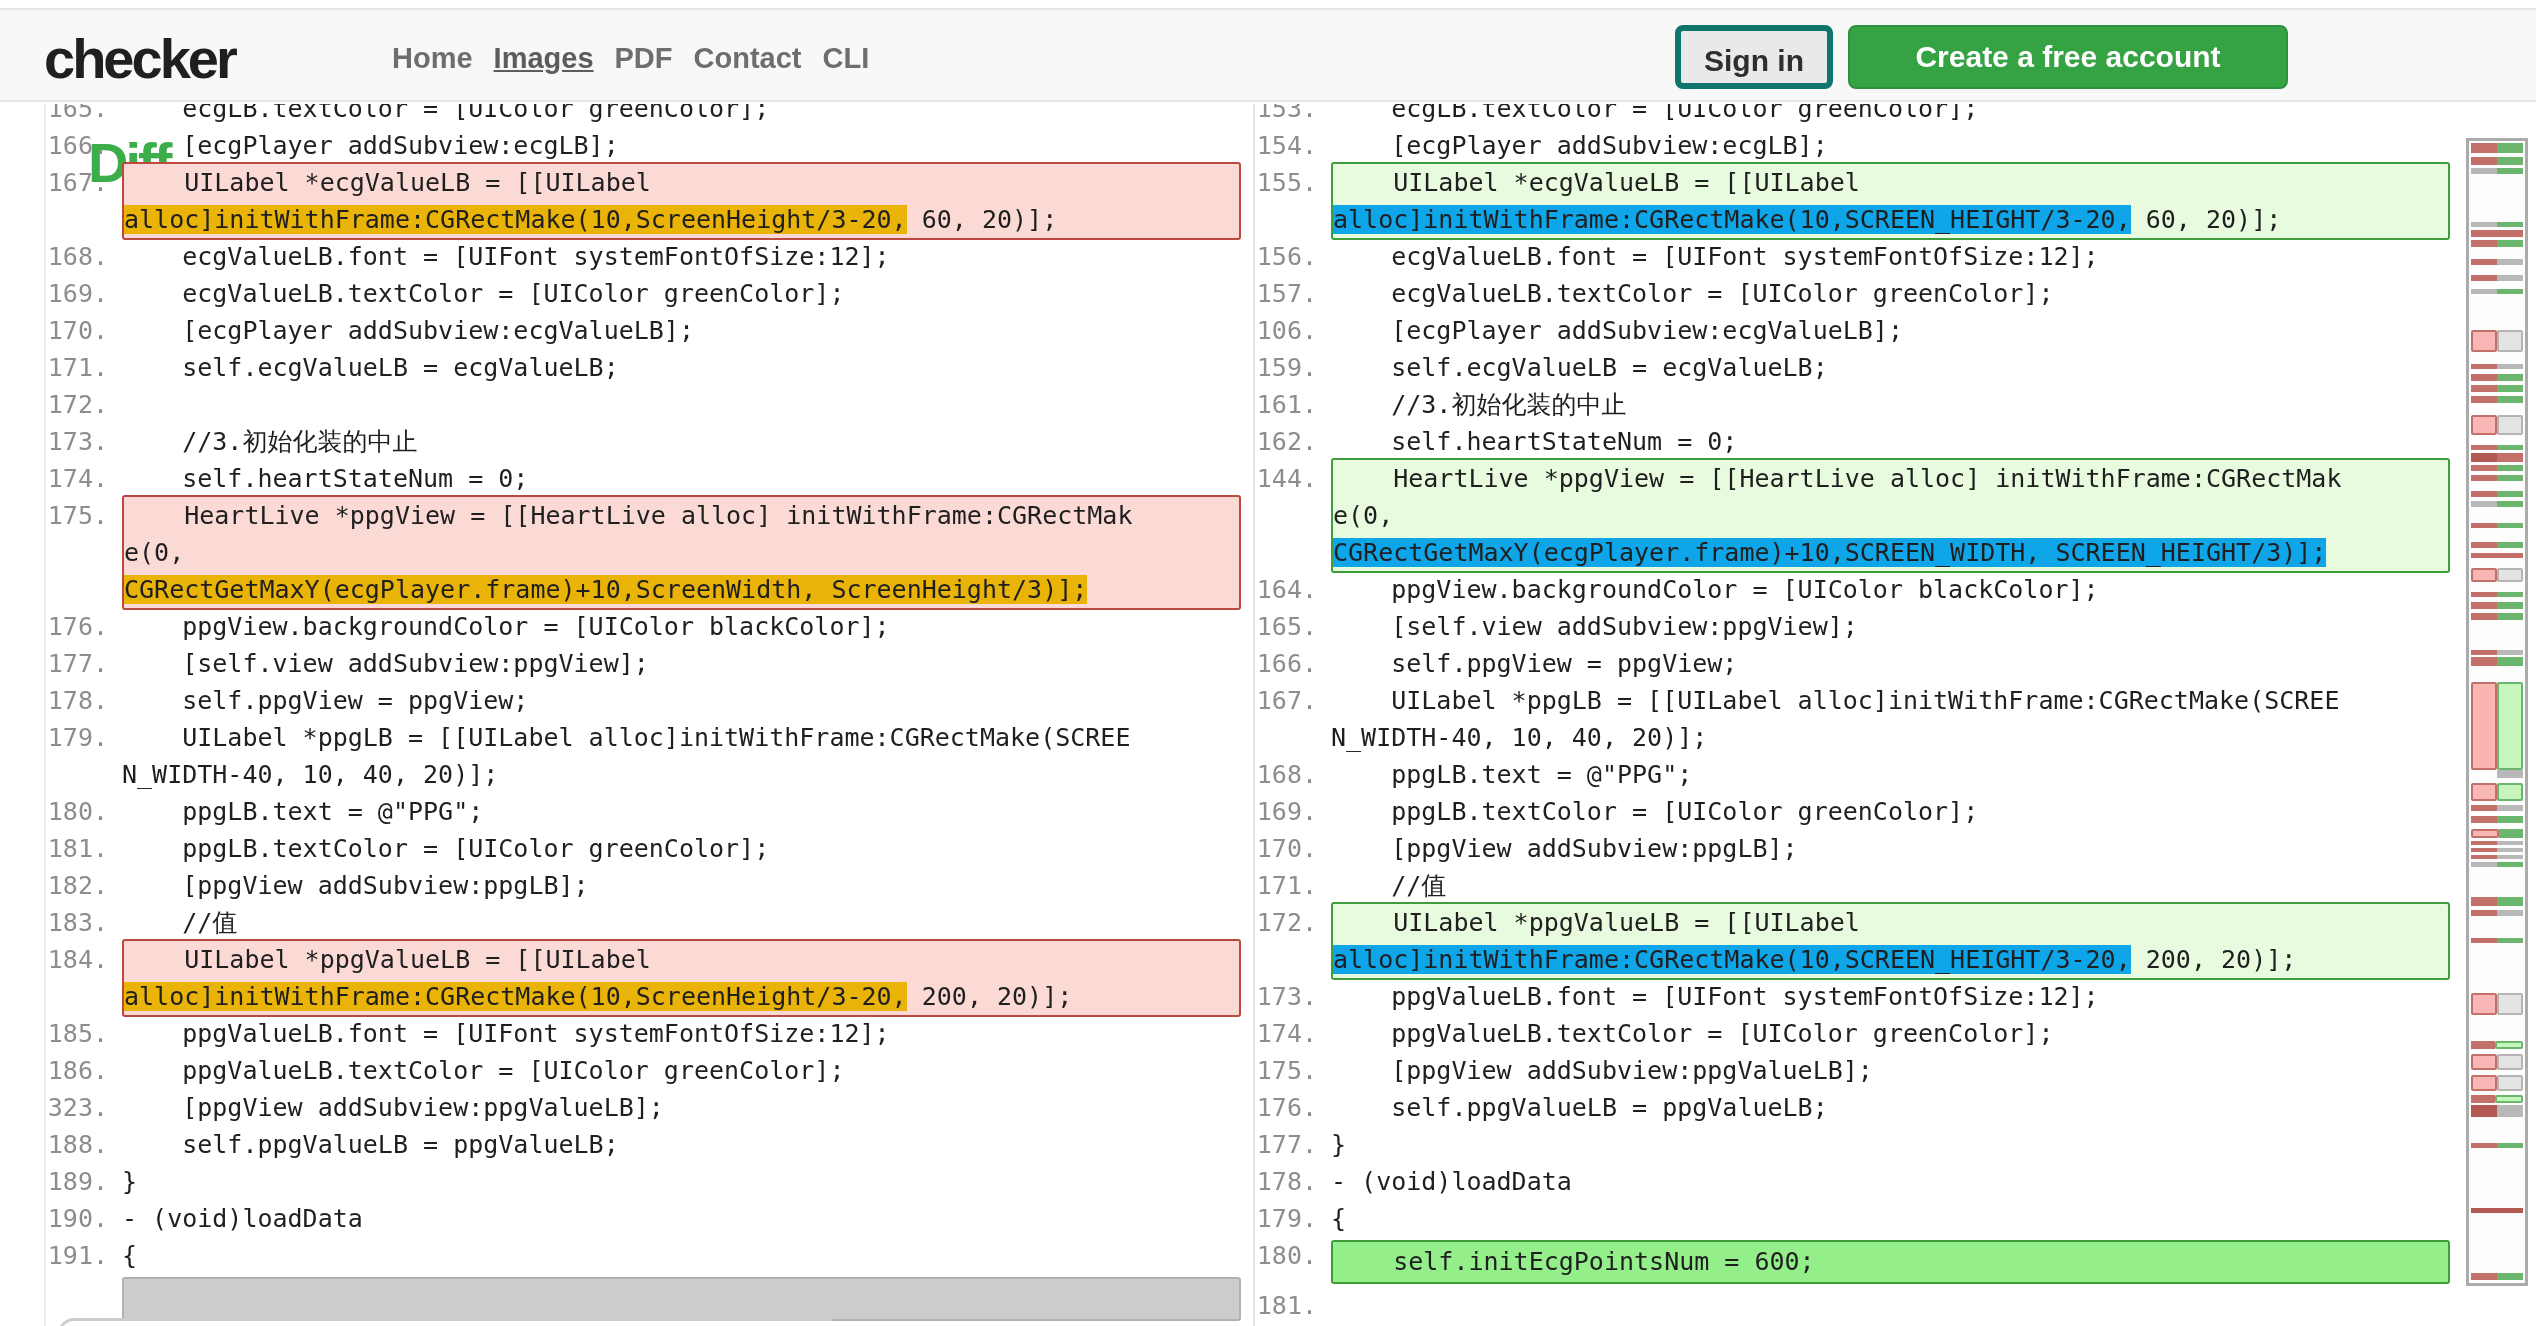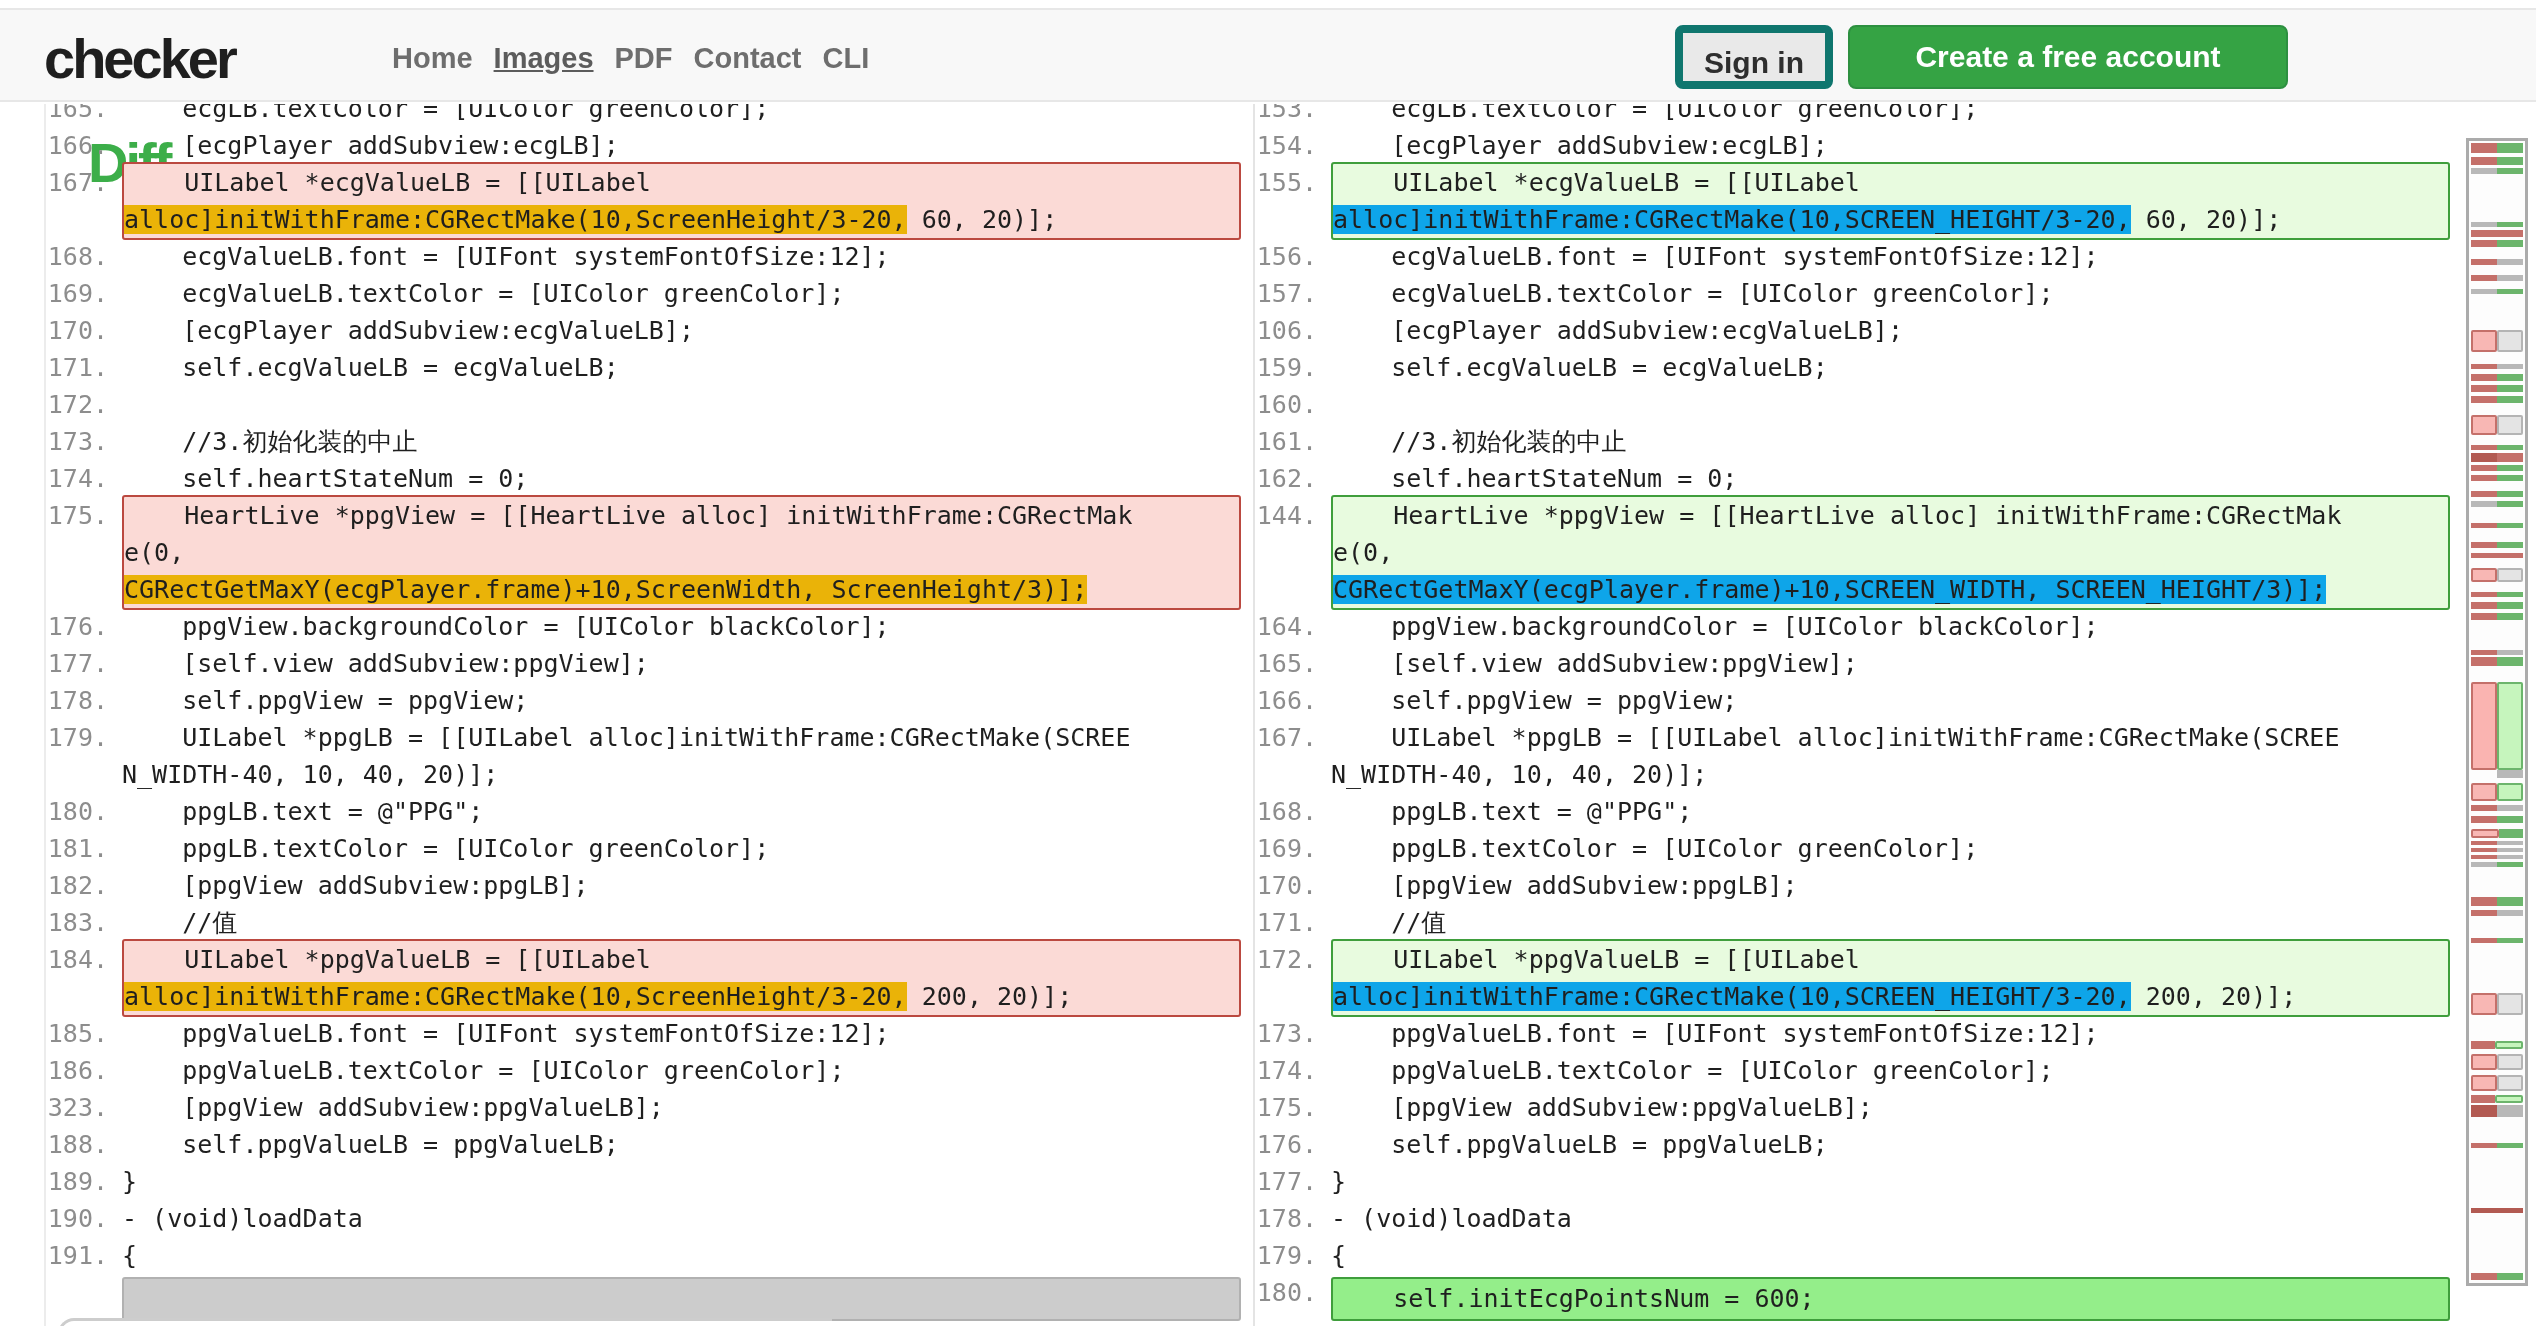--- a/index.html
+++ b/index.html
@@ -23,21 +23,21 @@
     position:absolute; left:392px; top:32px; display:flex; gap:21px;
     font-size:29px; font-weight:bold; color:#6e6e6e;
   }
   .nav-item { cursor:pointer; }
   .nav-item.active { text-decoration:underline; color:#5c5c5c; }
   .btn {
     position:absolute; top:15px; height:64px; border-radius:8px;
     font-size:30px; font-weight:bold; text-align:center; line-height:60px; cursor:pointer;
   }
   .btn-signin {
-    left:1675px; width:158px; background:#e9e9e9; border:8px solid #0f766e; color:#2e2e2e;
+    left:1675px; width:158px; background:#e9e9e9; border:6px solid #0f766e; color:#2e2e2e;
   }
   .btn-cta {
     left:1848px; width:440px; background:#35a344; border:2px solid #2d9040; color:#ffffff;
   }
 
   
   .diff {
     position:absolute; top:104px; left:0; width:2462px; height:1222px;
     display:flex; overflow:hidden;padding-left:44px;
   }
@@ -255,24 +255,20 @@
         </div>
         <div class="line">
           <div class="num">106.</div>
           <div class="code"><div class="crow"><span>    [ecgPlayer addSubview:ecgValueLB];</span></div></div>
         </div>
         <div class="line">
           <div class="num">159.</div>
           <div class="code"><div class="crow"><span>    self.ecgValueLB = ecgValueLB;</span></div></div>
         </div>
         <div class="line">
-          <div class="num">160.</div>
-          <div class="code"><div class="crow"><span></span></div></div>
-        </div>
-        <div class="line">
           <div class="num">161.</div>
           <div class="code"><div class="crow"><span>    //3.初始化装的中止</span></div></div>
         </div>
         <div class="line">
           <div class="num">162.</div>
           <div class="code"><div class="crow"><span>    self.heartStateNum = 0;</span></div></div>
         </div>
         <div class="line">
           <div class="num">144.</div>
           <div class="code hl add"><div class="crow"><span>    HeartLive *ppgView = [[HeartLive alloc] initWithFrame:CGRectMak</span></div><div class="crow"><span>e(0,</span></div><div class="crow"><span class="dark">CGRectGetMaxY(ecgPlayer.frame)+10,SCREEN_WIDTH, SCREEN_HEIGHT/3)];</span></div></div>

